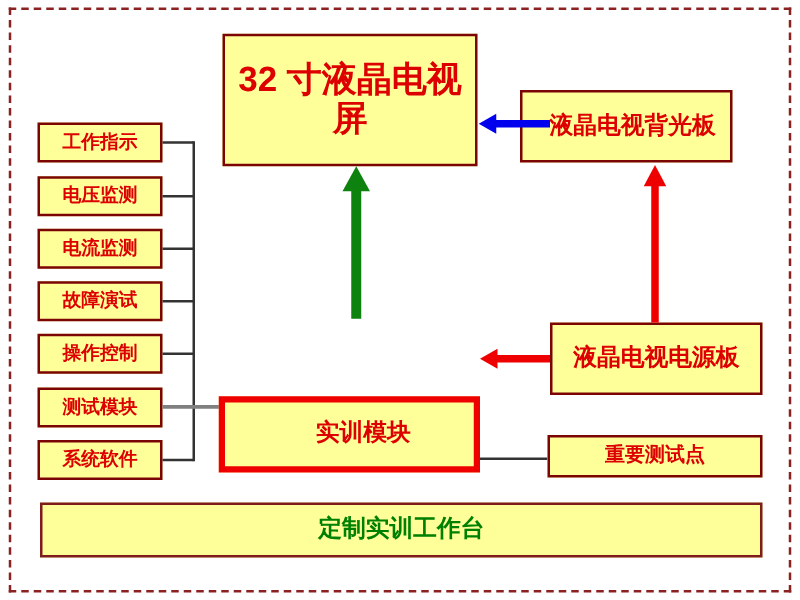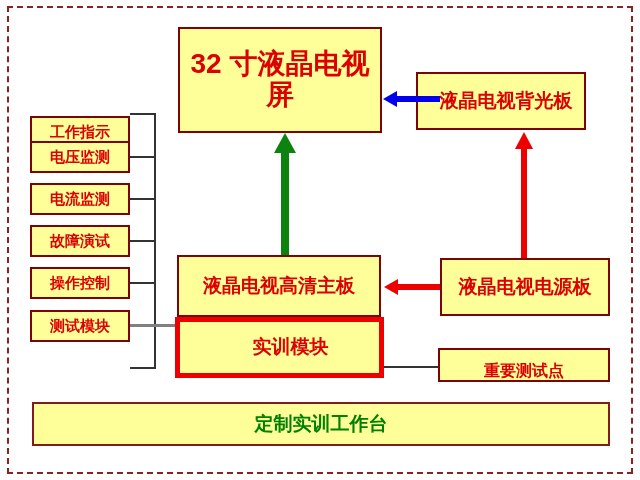--- a/index.html
+++ b/index.html
@@ -28,26 +28,26 @@
     text-align: center;
     line-height: 1.1;
   }
 
   .screen-box   { left: 178px; top: 27px;  width: 204px; height: 106px; font-size: 28px; }
   .backlight-box{ left: 416px; top: 72px;  width: 170px; height: 58px;  font-size: 19px; padding-left: 10px; }
   .mainboard-box{ left: 177px; top: 255px; width: 204px; height: 62px;  font-size: 19px; }
   .training-box { left: 175px; top: 317px; width: 209px; height: 61px;  font-size: 19px;
                   border: 5px solid var(--accent_red); padding-left: 22px; }
   .power-box    { left: 440px; top: 258px; width: 170px; height: 58px;  font-size: 19px; }
-  .testpoint-box{ left: 438px; top: 348px; width: 172px; height: 34px;  font-size: 16px; align-items: flex-end; }
+  .testpoint-box{ left: 438px; top: 348px; width: 172px; height: 34px;  font-size: 16px; }
   .workbench-box{ left: 32px;  top: 402px; width: 578px; height: 44px;  font-size: 19px;
                   border: 2px solid #7f1d1d; color: var(--green_text); }
 
   .left-box { left: 30px; width: 100px; height: 32px; font-size: 15px; }
-  .lb-0 { top: 116px; text-align: right; }  .lb-1 { top: 141px; } .lb-2 { top: 183px; }
+  .lb-0 { top: 98px; text-align: right; }  .lb-1 { top: 141px; } .lb-2 { top: 183px; }
   .lb-3 { top: 225px; } .lb-4 { top: 267px; } .lb-5 { top: 310px; font-family: Liberation Serif, serif; }
   .lb-6 { top: 352px; }
 
   .line { position: absolute; background: var(--line_dark); }
   .stub { left: 130px; width: 25px; height: 2px; }
   .st-0 { top: 113px; } .st-1 { top: 156px; } .st-2 { top: 198px; }
   .st-3 { top: 240px; } .st-4 { top: 282px; } .st-6 { top: 367px; }
   .vline { left: 154px; top: 113px; width: 2px; height: 256px; }
   .gray-link { left: 130px; top: 324px; width: 47px; height: 3px; background: var(--line_gray); }
   .testpoint-link { left: 384px; top: 366px; width: 54px; height: 2px; }
@@ -93,39 +93,39 @@
   </div>
   <div class="box left-box lb-3">
     <span>故障演试</span>
   </div>
   <div class="box left-box lb-4">
     <span>操作控制</span>
   </div>
   <div class="box left-box lb-5">
     <span>测试模块</span>
   </div>
+  <div class="box left-box lb-6">
+    <span>系统软件</span>
+  </div>
 
   <div class="line stub st-0"></div>
   <div class="line stub st-1"></div>
   <div class="line stub st-2"></div>
   <div class="line stub st-3"></div>
   <div class="line stub st-4"></div>
   <div class="line stub st-6"></div>
   <div class="line vline"></div>
   <div class="line gray-link"></div>
   <div class="line testpoint-link"></div>
 
   <div class="box screen-box">
     <span>32 寸液晶电视屏</span>
   </div>
   <div class="box backlight-box">
     <span>液晶电视背光板</span>
-  </div>
-  <div class="box mainboard-box">
-    <span>液晶电视高清主板</span>
   </div>
   <div class="box training-box">
     <span>实训模块</span>
   </div>
   <div class="box power-box">
     <span>液晶电视电源板</span>
   </div>
   <div class="box testpoint-box">
     <span>重要测试点</span>
   </div>

